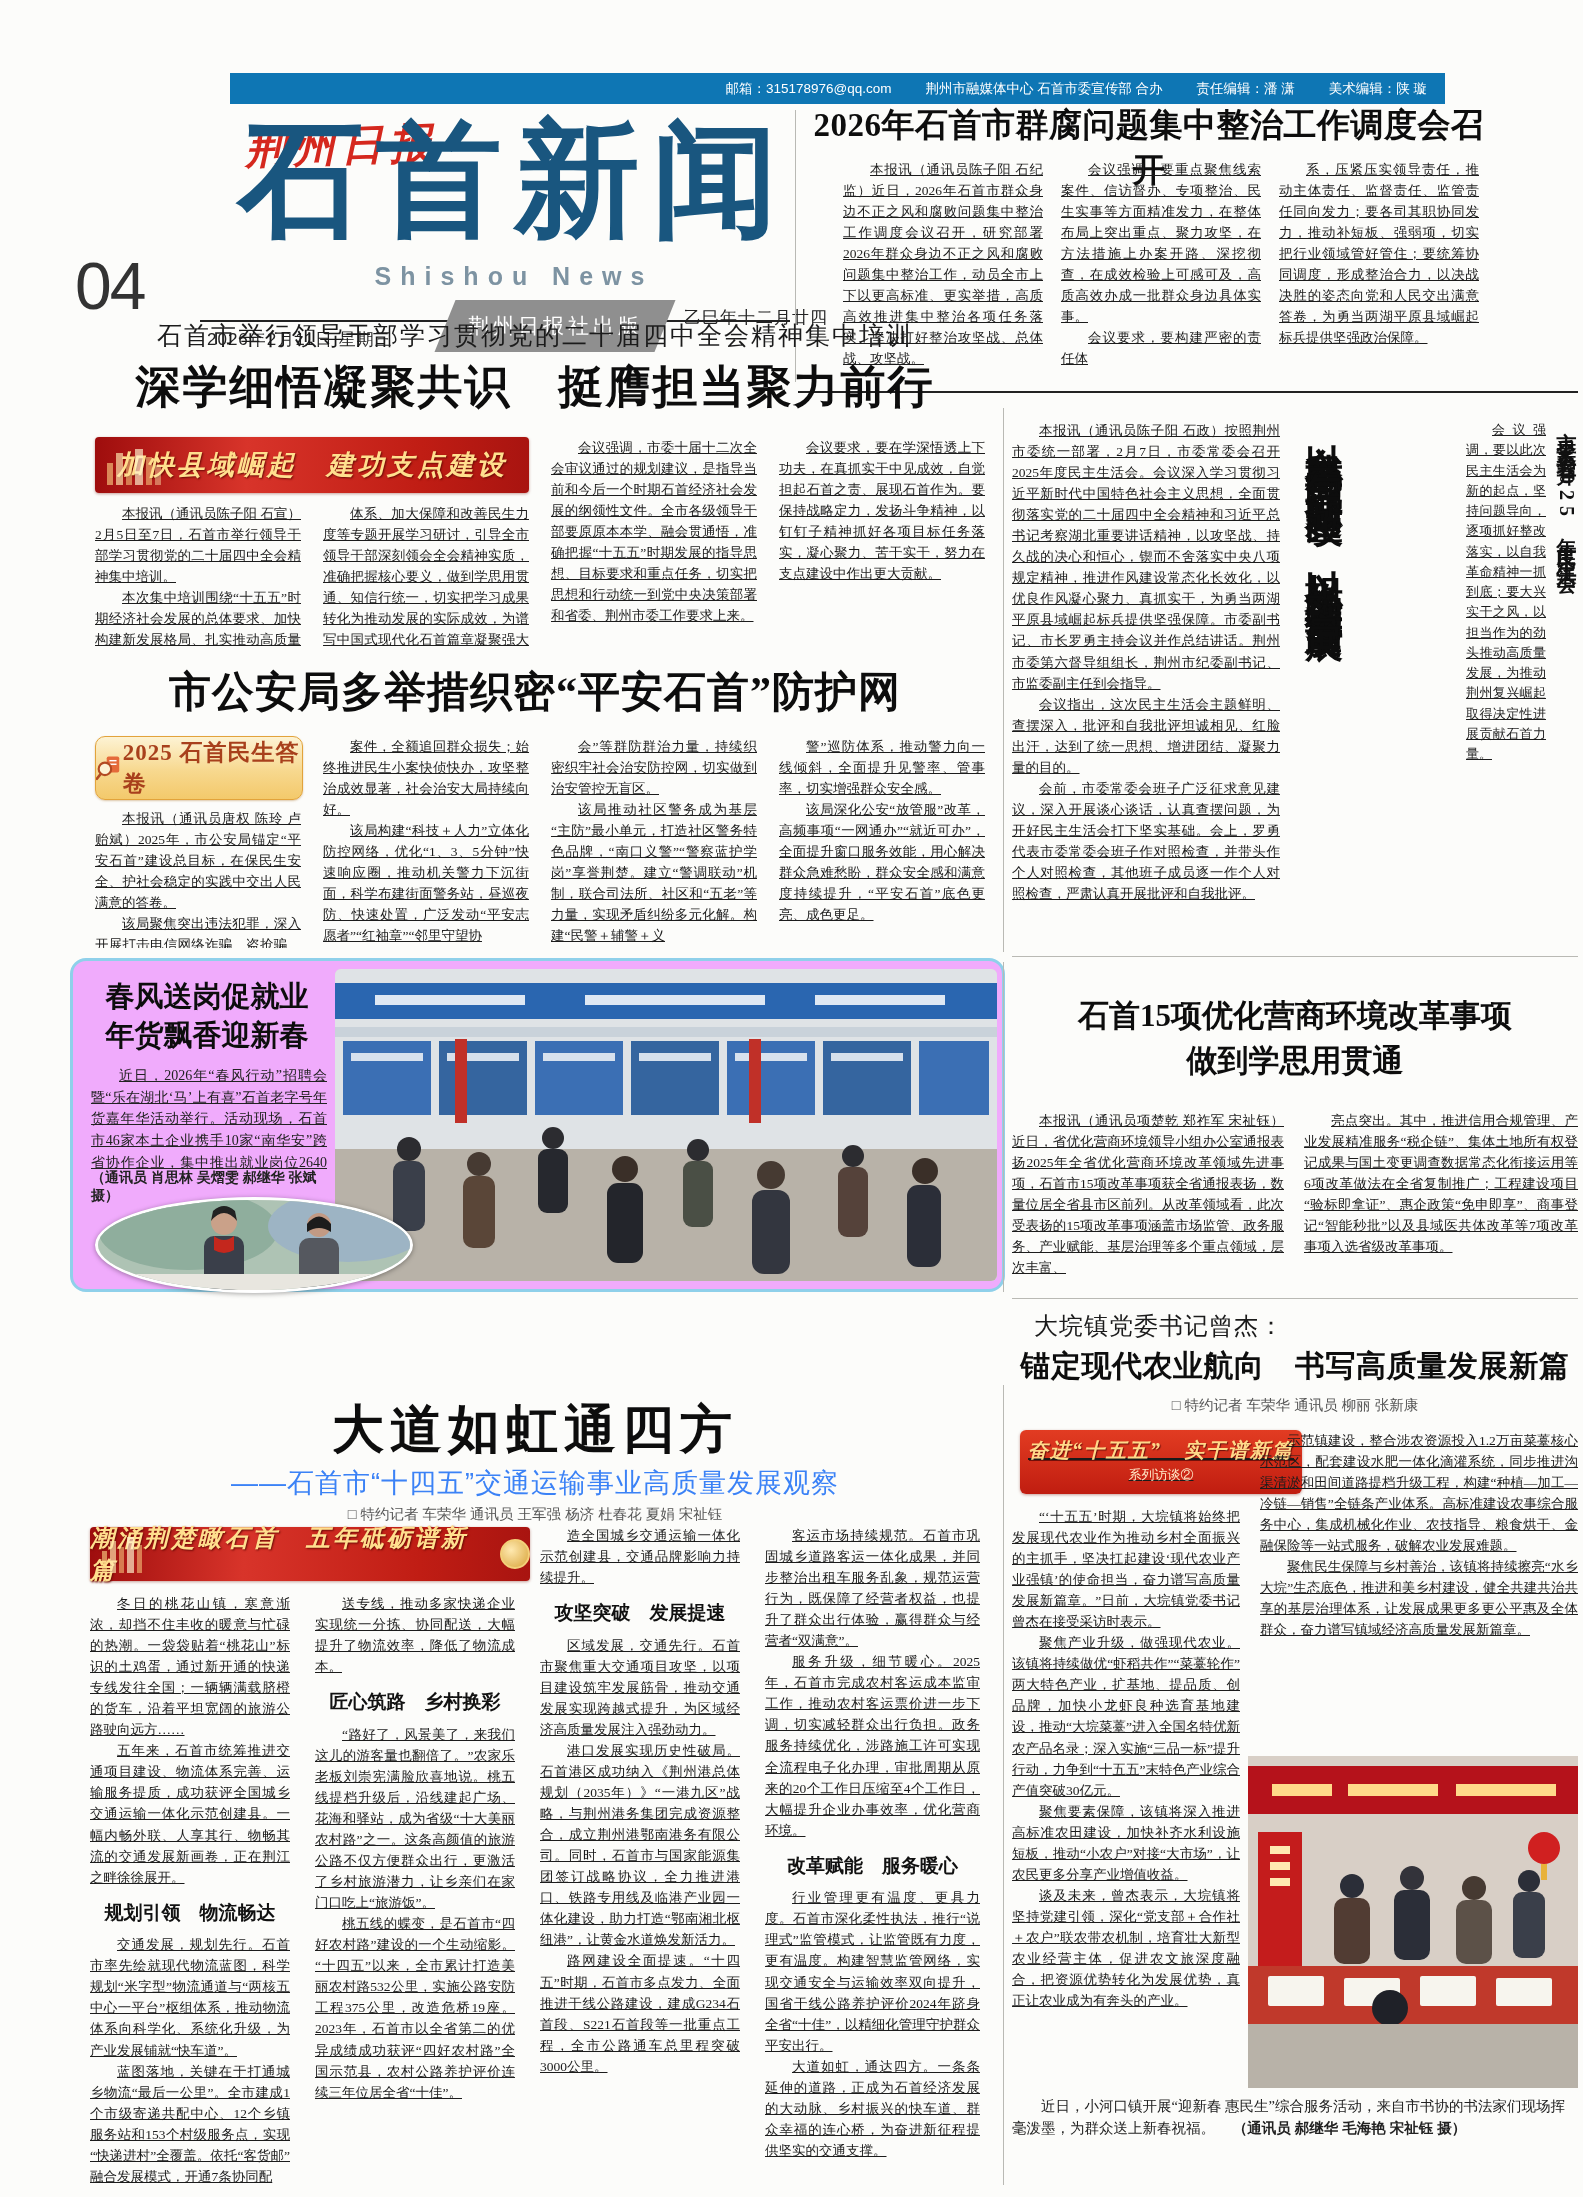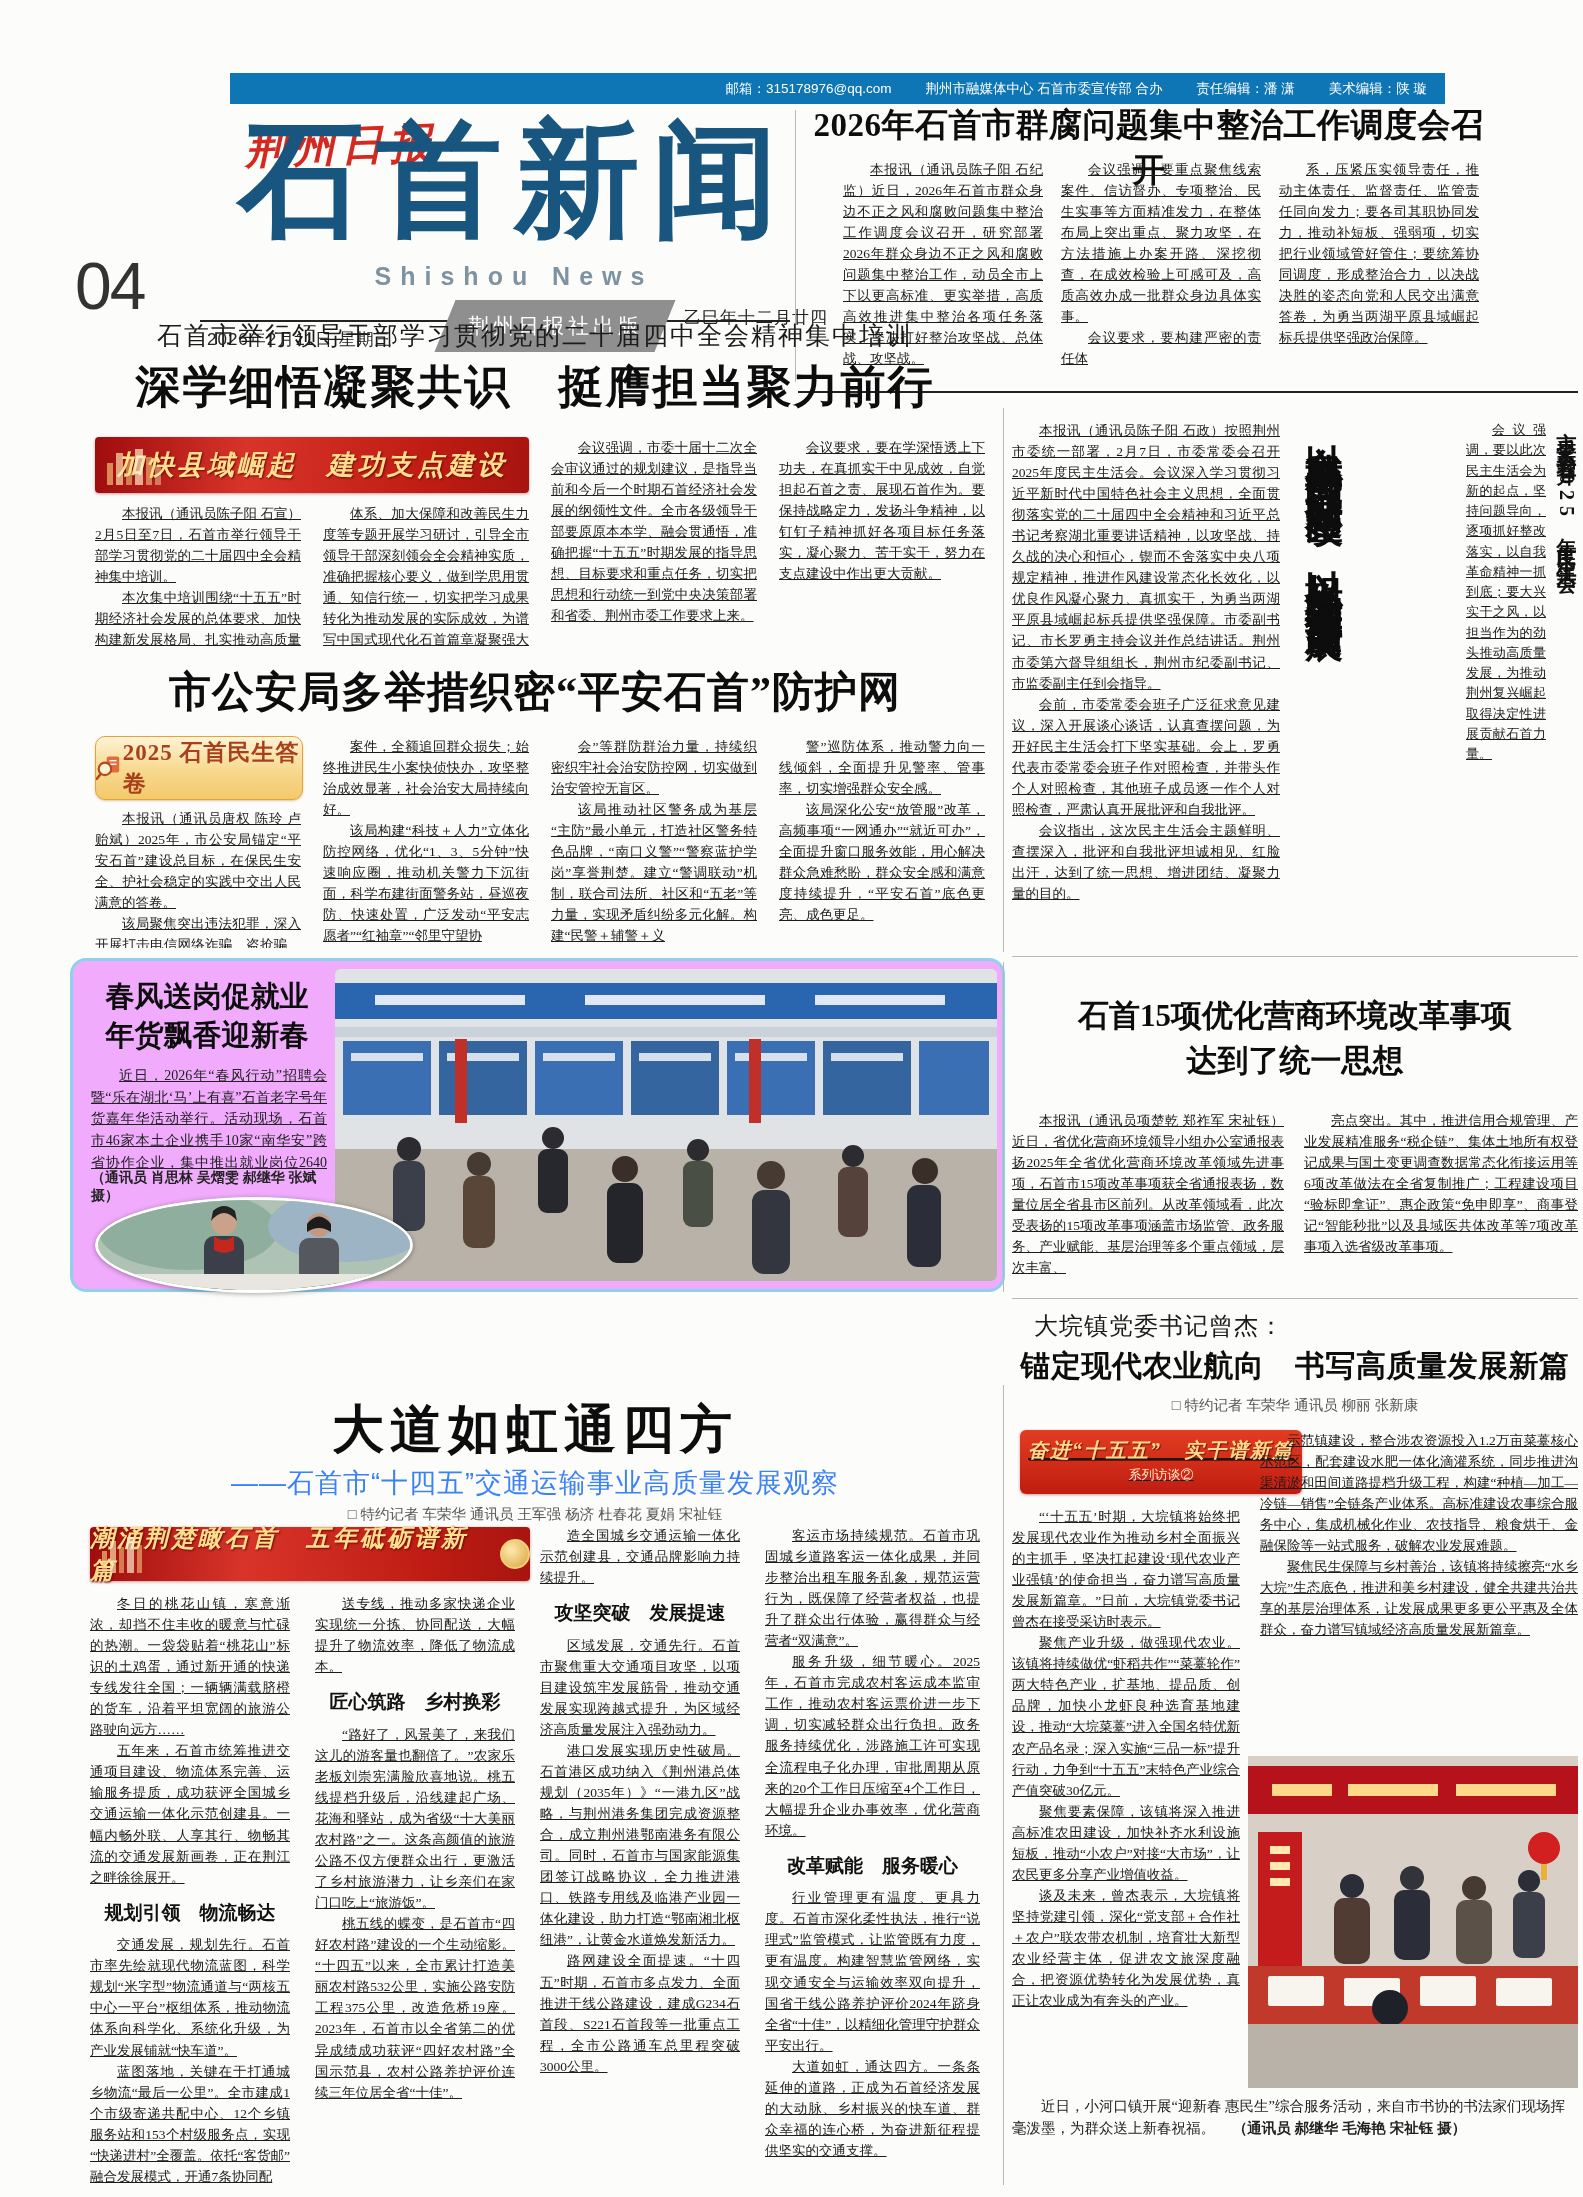--- a/index.html
+++ b/index.html
@@ -132,22 +132,22 @@
       </div>
     <div class="abs body-col" style="left:704px;top:74px;width:206px;height:212px;">
         <p>警”巡防体系，推动警力向一线倾斜，全面提升见警率、管事率，切实增强群众安全感。</p>
         <p>该局深化公安“放管服”改革，高频事项“一网通办”“就近可办”，全面提升窗口服务效能，用心解决群众急难愁盼，群众安全感和满意度持续提升，“平安石首”底色更亮、成色更足。</p>
       </div>
   </section>
 
   <section class="abs" style="left:1012px;top:400px;width:566px;height:552px;">
     <div class="abs body-col" style="left:0;top:20px;width:268px;height:512px;">
         <p>本报讯（通讯员陈子阳 石政）按照荆州市委统一部署，2月7日，市委常委会召开2025年度民主生活会。会议深入学习贯彻习近平新时代中国特色社会主义思想，全面贯彻落实党的二十届四中全会精神和习近平总书记考察湖北重要讲话精神，以攻坚战、持久战的决心和恒心，锲而不舍落实中央八项规定精神，推进作风建设常态化长效化，以优良作风凝心聚力、真抓实干，为勇当两湖平原县域崛起标兵提供坚强保障。市委副书记、市长罗勇主持会议并作总结讲话。荆州市委第六督导组组长，荆州市纪委副书记、市监委副主任到会指导。</p>
+        <p>会议指出，这次民主生活会主题鲜明、查摆深入，批评和自我批评坦诚相见、红脸出汗，达到了统一思想、增进团结、凝聚力量的目的。</p>
         <p>会前，市委常委会班子广泛征求意见建议，深入开展谈心谈话，认真查摆问题，为开好民主生活会打下坚实基础。会上，罗勇代表市委常委会班子作对照检查，并带头作个人对照检查，其他班子成员逐一作个人对照检查，严肃认真开展批评和自我批评。</p>
-        <p>会议指出，这次民主生活会主题鲜明、查摆深入，批评和自我批评坦诚相见、红脸出汗，达到了统一思想、增进团结、凝聚力量的目的。</p>
       </div>
     <div class="abs" style="left:286px;top:14px;height:532px;">
       <div class="vert headline" style="height:100%;display:flex;gap:14px;">
         <span style="font-size:38px;letter-spacing:4px;">以自我革命的勇气 抓好问题整改</span>
         <span style="font-size:38px;letter-spacing:4px;padding-top:42px;">以担当作为的劲头推动高质量发展</span>
       </div>
     </div>
     <div class="abs body-col" style="left:454px;top:20px;width:80px;height:512px;font-size:13px;">
         <p>会议强调，要以此次民主生活会为新的起点，坚持问题导向，逐项抓好整改落实，以自我革命精神一抓到底；要大兴实干之风，以担当作为的劲头推动高质量发展，为推动荆州复兴崛起取得决定性进展贡献石首力量。</p>
       </div>
@@ -249,21 +249,21 @@
           <rect x="-4" y="26" width="40" height="56" rx="10" fill="#55585f"></rect>
           </g>
         <rect x="0" y="74" width="312" height="16" fill="#e8e6df"></rect>
       </svg>
     </div>
   </section>
 
   <section class="abs" style="left:1012px;top:962px;width:566px;height:330px;">
     <h2 class="headline center" style="margin:0;position:absolute;left:0;top:32px;width:100%;font-size:31px;line-height:1.45;">
       <span style="display:block;">石首15项优化营商环境改革事项</span>
-      <span style="display:block;">达到了统一思想</span>
+      <span style="display:block;">做到学思用贯通</span>
     </h2>
     <div class="abs body-col" style="left:0;top:148px;width:272px;height:176px;">
         <p>本报讯（通讯员项楚乾 郑祚军 宋祉钰）近日，省优化营商环境领导小组办公室通报表扬2025年全省优化营商环境改革领域先进事项，石首市15项改革事项获全省通报表扬，数量位居全省县市区前列。从改革领域看，此次受表扬的15项改革事项涵盖市场监管、政务服务、产业赋能、基层治理等多个重点领域，层次丰富、</p>
       </div>
     <div class="abs body-col" style="left:292px;top:148px;width:274px;height:176px;">
         <p>亮点突出。其中，推进信用合规管理、产业发展精准服务“税企链”、集体土地所有权登记成果与国土变更调查数据常态化衔接运用等6项改革做法在全省复制推广；工程建设项目“验标即拿证”、惠企政策“免申即享”、商事登记“智能秒批”以及县域医共体改革等7项改革事项入选省级改革事项。</p>
       </div>
   </section>
   <div class="abs rule-light" style="left:1012px;top:1298px;width:566px;height:1px;"></div>
 

